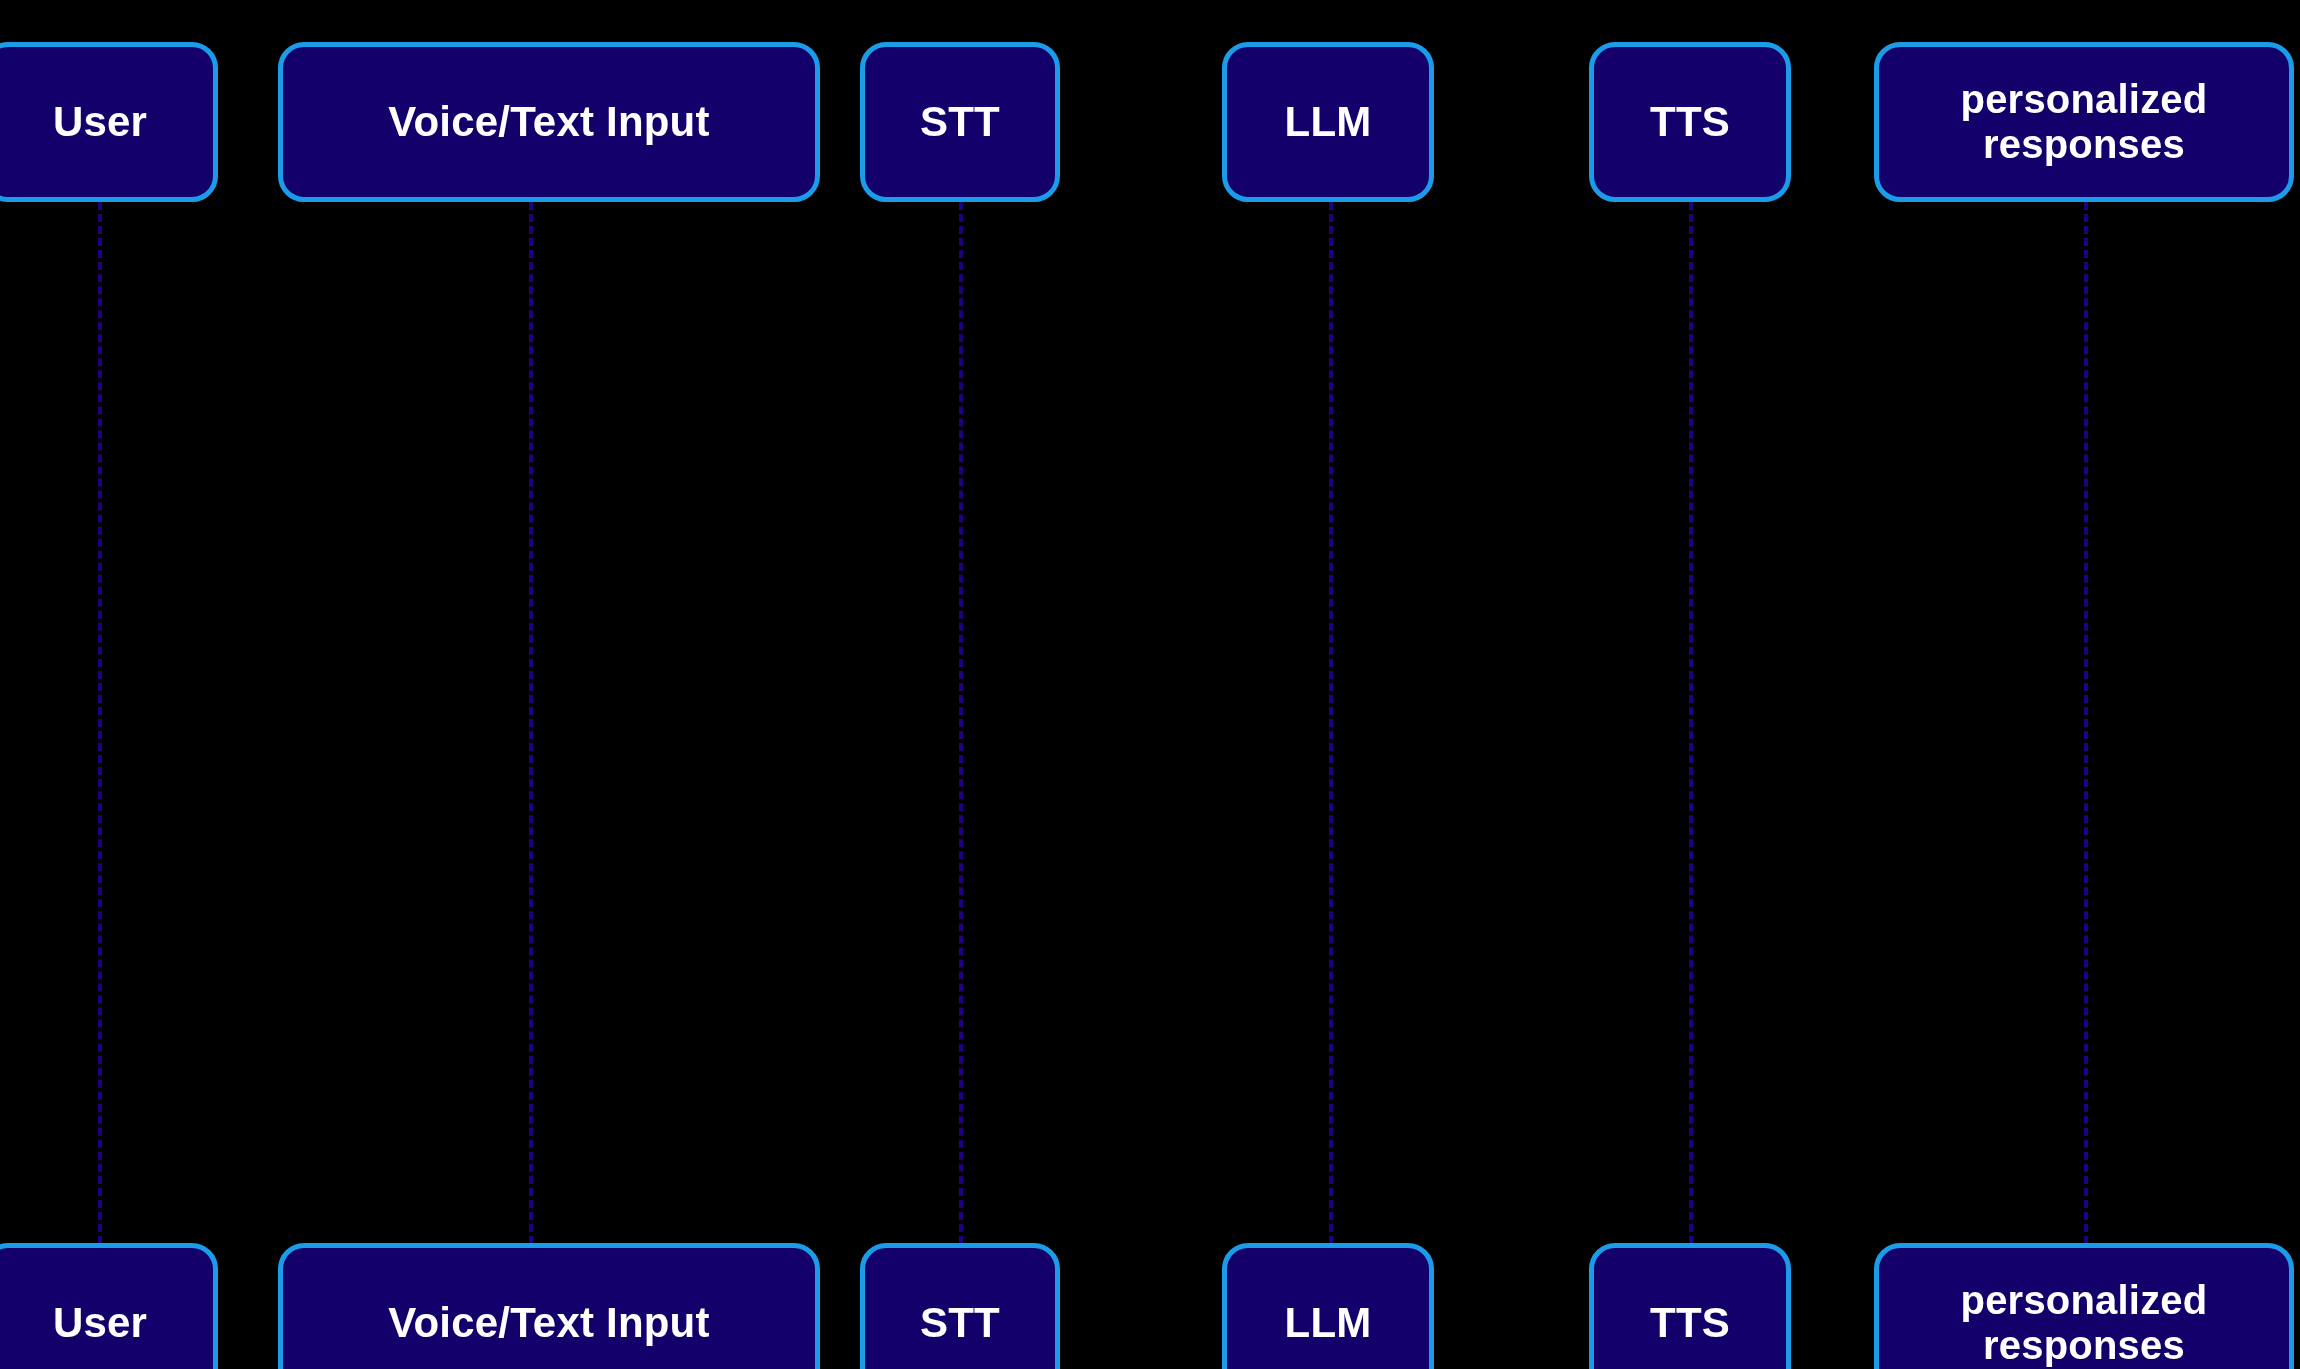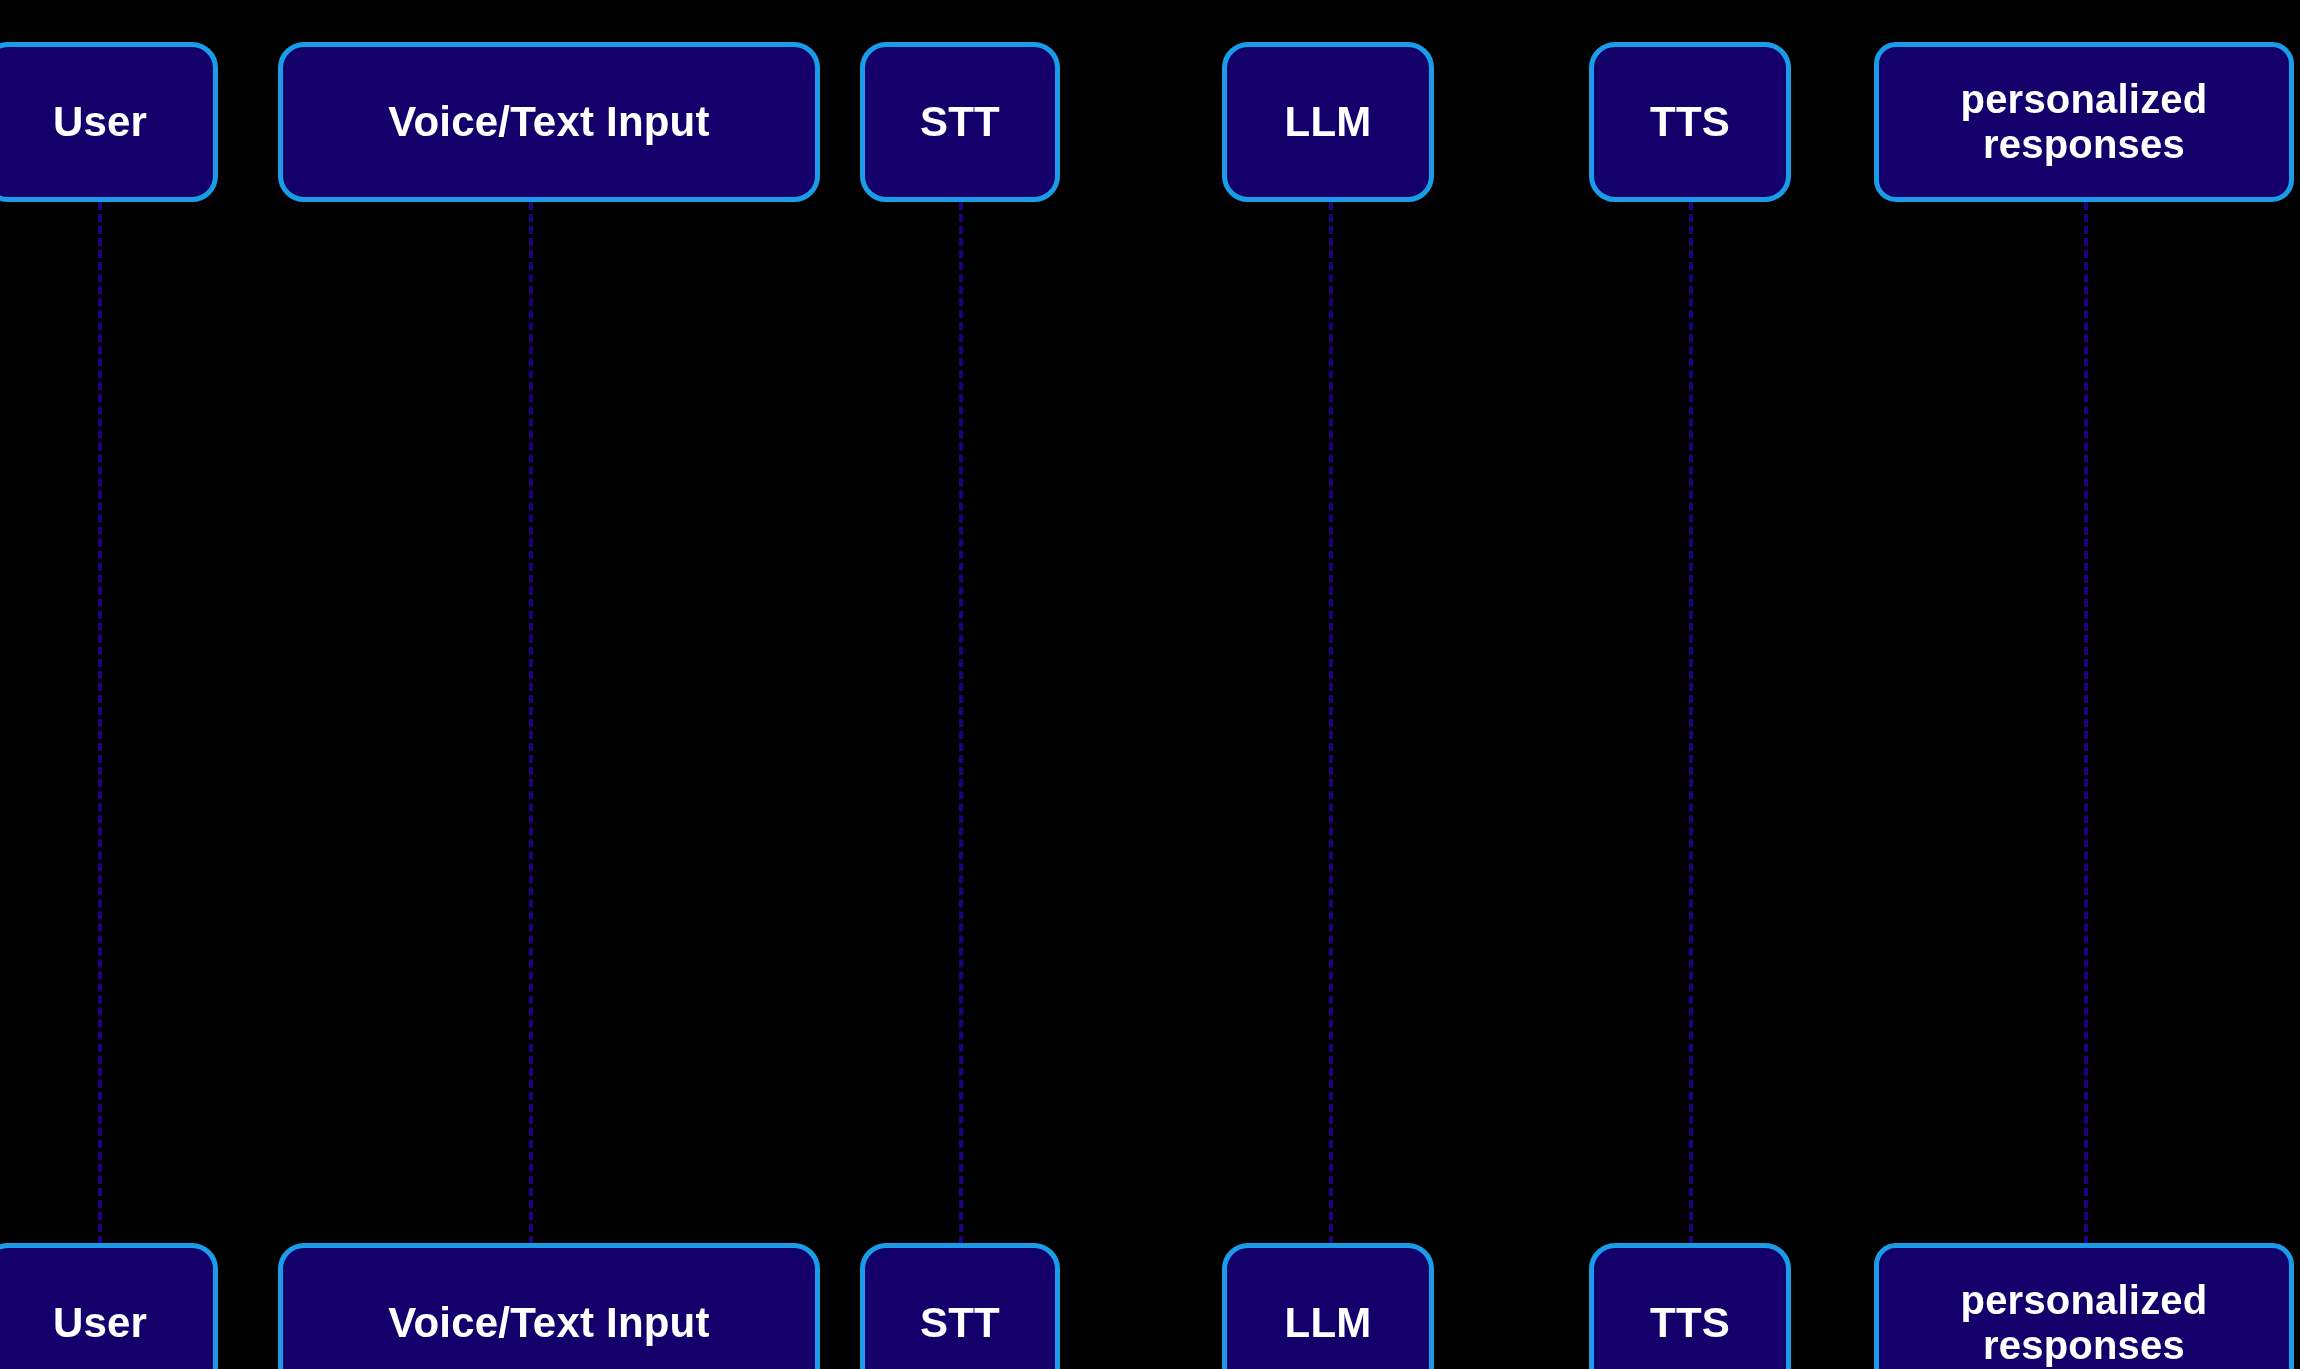--- a/index.html
+++ b/index.html
@@ -35,21 +35,20 @@
     text-align: center;
     color: #ffffff;
     font-weight: bold;
     font-size: 42px;
     line-height: 1.12;
     letter-spacing: 0.2px;
     padding: 4px 10px;
   }
   .participant.two-line {
     font-size: 40px;
-    border-radius: 22px;
   }
   .label {
     display: block;
     width: 100%;
   }
 </style>
 </head>
 <body>
 
 <div id="canvas">

